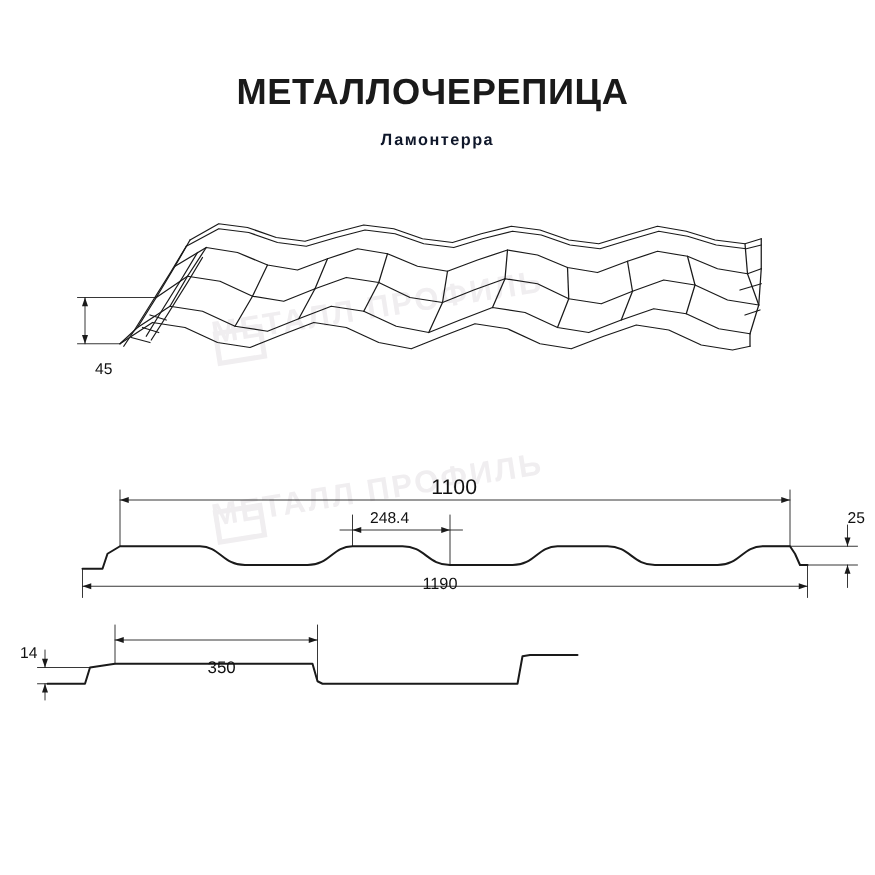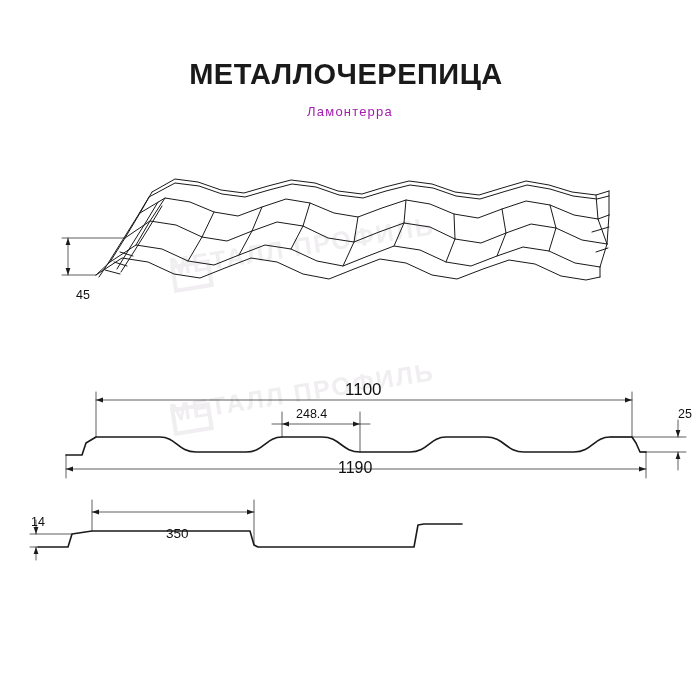--- a/index.html
+++ b/index.html
@@ -26,23 +26,23 @@
     letter-spacing: 0.5px;
     color: #1a1a1a;
   }
   .subtitle {
     position: absolute;
     left: 0;
     top: 104px;
     width: 700px;
     text-align: center;
     font-size: 13px;
-    font-weight: normal;
+    font-weight: bold;
     letter-spacing: 1.2px;
-    color: #a21caf;
+    color: #0f172a;
   }
   .svg-layer {
     position: absolute;
     left: 0;
     top: 0;
     width: 700px;
     height: 700px;
   }
   .wm {
     position: absolute;
@@ -205,19 +205,19 @@
         <path d="M36,534 L33.6,527 L38.4,527 Z" fill="#1a1a1a" stroke="none"></path>
         <path d="M36,547 L33.6,554 L38.4,554 Z" fill="#1a1a1a" stroke="none"></path>
       </g>
     </g>
   </svg>
 
   <div class="dim-label" style="left:76px; top:288px;">45</div>
 
   <div class="dim-label" style="left:345px; top:380px; font-size:17px;">1100</div>
   <div class="dim-label" style="left:296px; top:407px;">248.4</div>
-  <div class="dim-label" style="left:338px; top:459px; font-size:16px;">1190</div>
+  <div class="dim-label" style="left:338px; top:459px; font-size:13px;">1190</div>
   <div class="dim-label" style="left:654px; top:407px;margin-left:24px;">25</div>
 
   <div class="dim-label" style="left:166px; top:495px; font-size:13.5px;margin-top:31px;">350</div>
-  <div class="dim-label" style="left:31px; top:515px;text-align:right;">14</div>
+  <div class="dim-label" style="left:16px; top:515px;text-align:right;">14</div>
 
 </div>
 
 </body></html>

